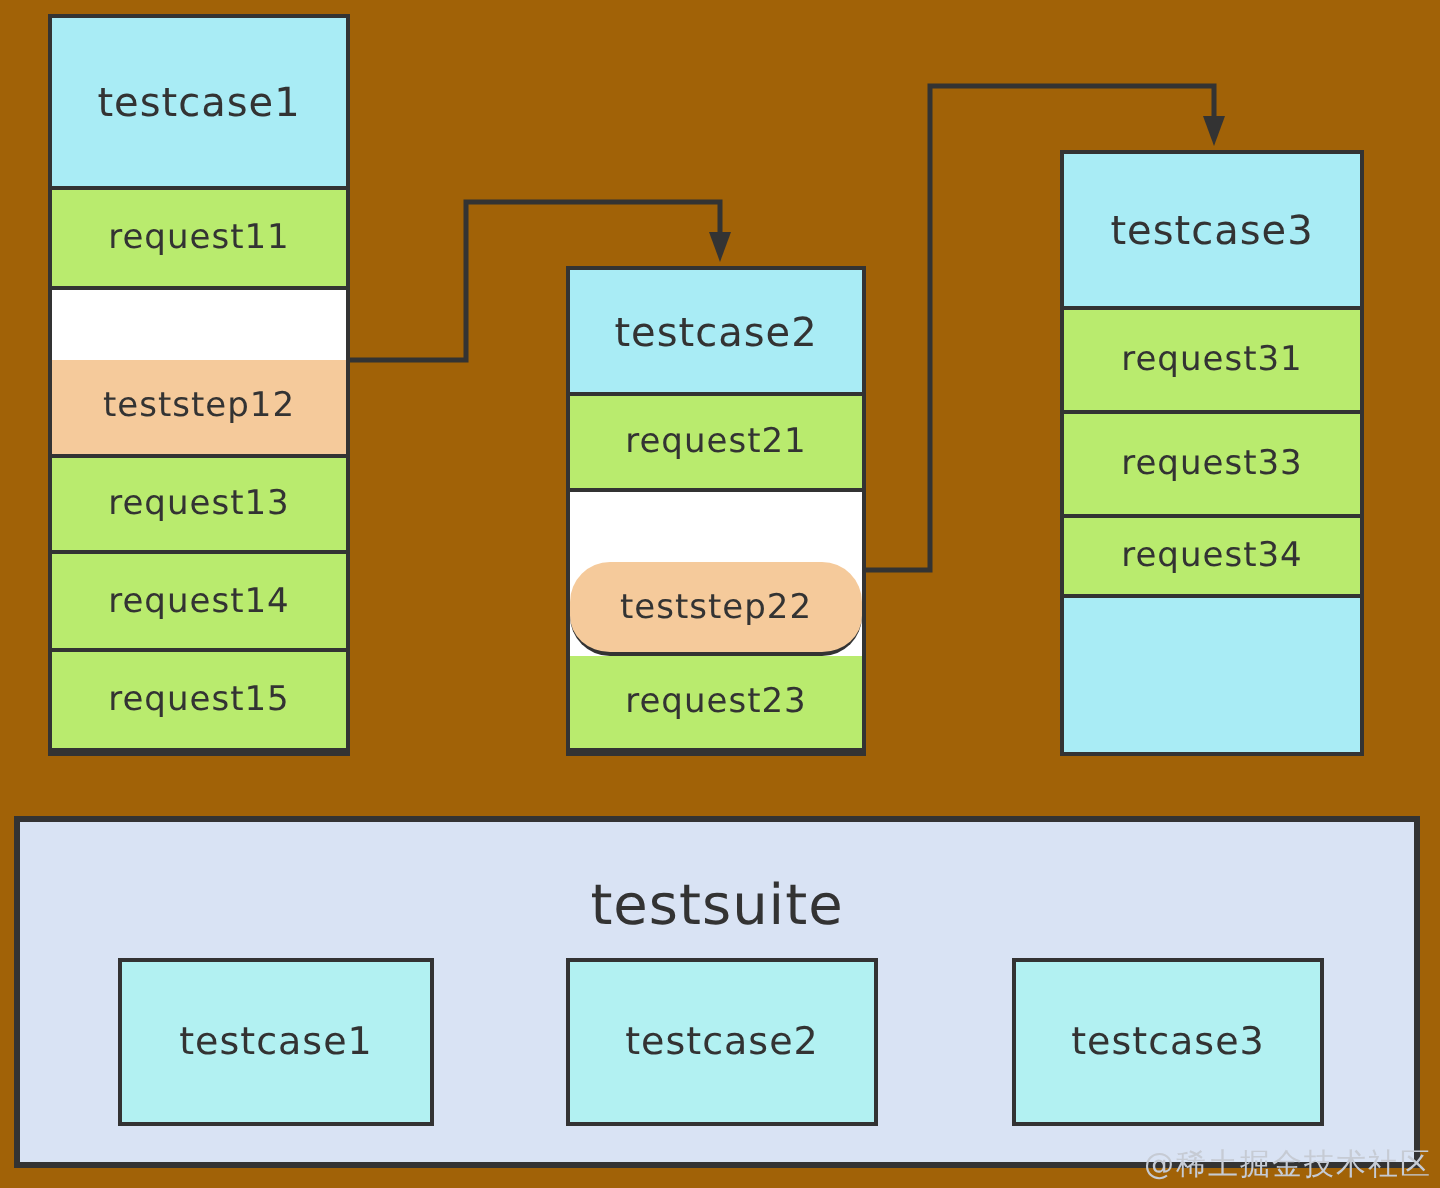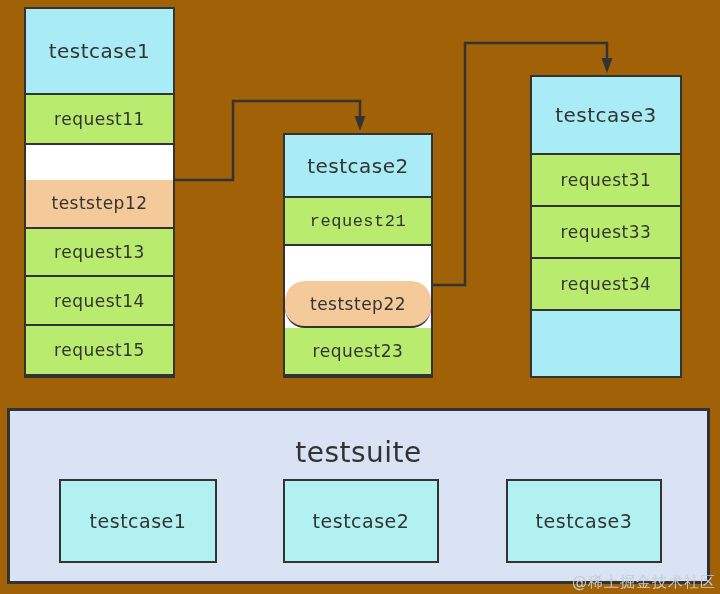--- a/index.html
+++ b/index.html
@@ -88,21 +88,21 @@
     <div class="cell request" style="height:53px;">
       <span>request15</span>
     </div>
     <div class="cell strip"></div>
   </div>
 
   <div class="stack" style="left:283px;top:133px;width:150px;height:245px;">
     <div class="cell header" style="height:70px;">
       <span>testcase2</span>
     </div>
-    <div class="cell request" style="height:53px;font-family:Liberation Mono, monospace;">
+    <div class="cell request" style="height:53px;">
       <span>request21</span>
     </div>
     <div class="cell teststep" style="height:52px;border-radius:20px;">
       <span>teststep22</span>
     </div>
     <div class="cell request" style="height:53px;">
       <span>request23</span>
     </div>
     <div class="cell strip"></div>
   </div>
@@ -110,21 +110,21 @@
   <div class="stack" style="left:530px;top:75px;width:152px;height:303px;">
     <div class="cell header" style="height:78px;">
       <span>testcase3</span>
     </div>
     <div class="cell request" style="height:52px;">
       <span>request31</span>
     </div>
     <div class="cell request" style="height:52px;">
       <span>request33</span>
     </div>
-    <div class="cell request" style="height:52px;">
+    <div class="cell request" style="height:40px;">
       <span>request34</span>
     </div>
     <div class="cell strip"></div>
   </div>
 
   <div class="suite">
     <div class="suite-title">testsuite</div>
     <div class="suite-item" style="left:49px;width:158px;">
       <span>testcase1</span>
     </div>

